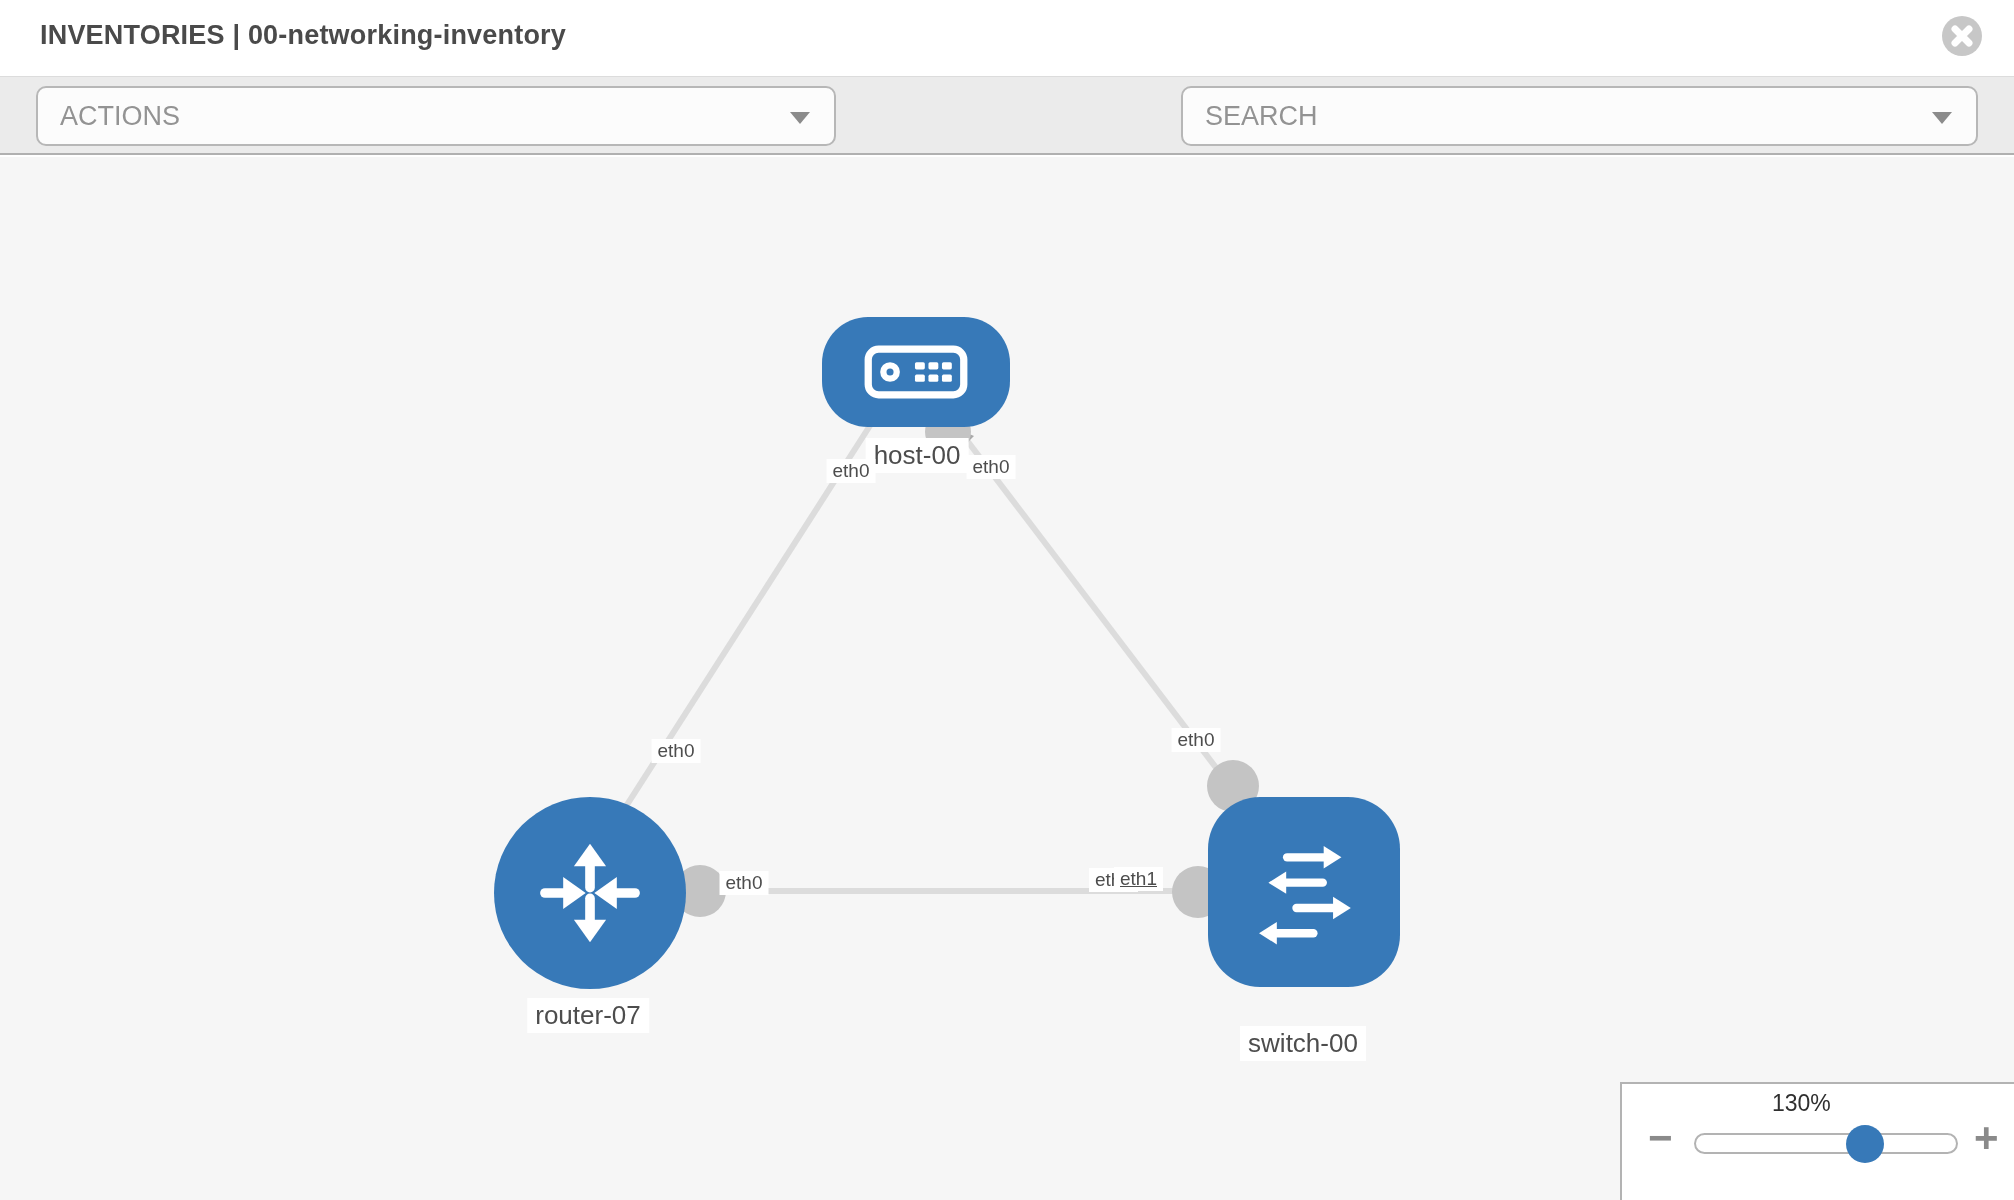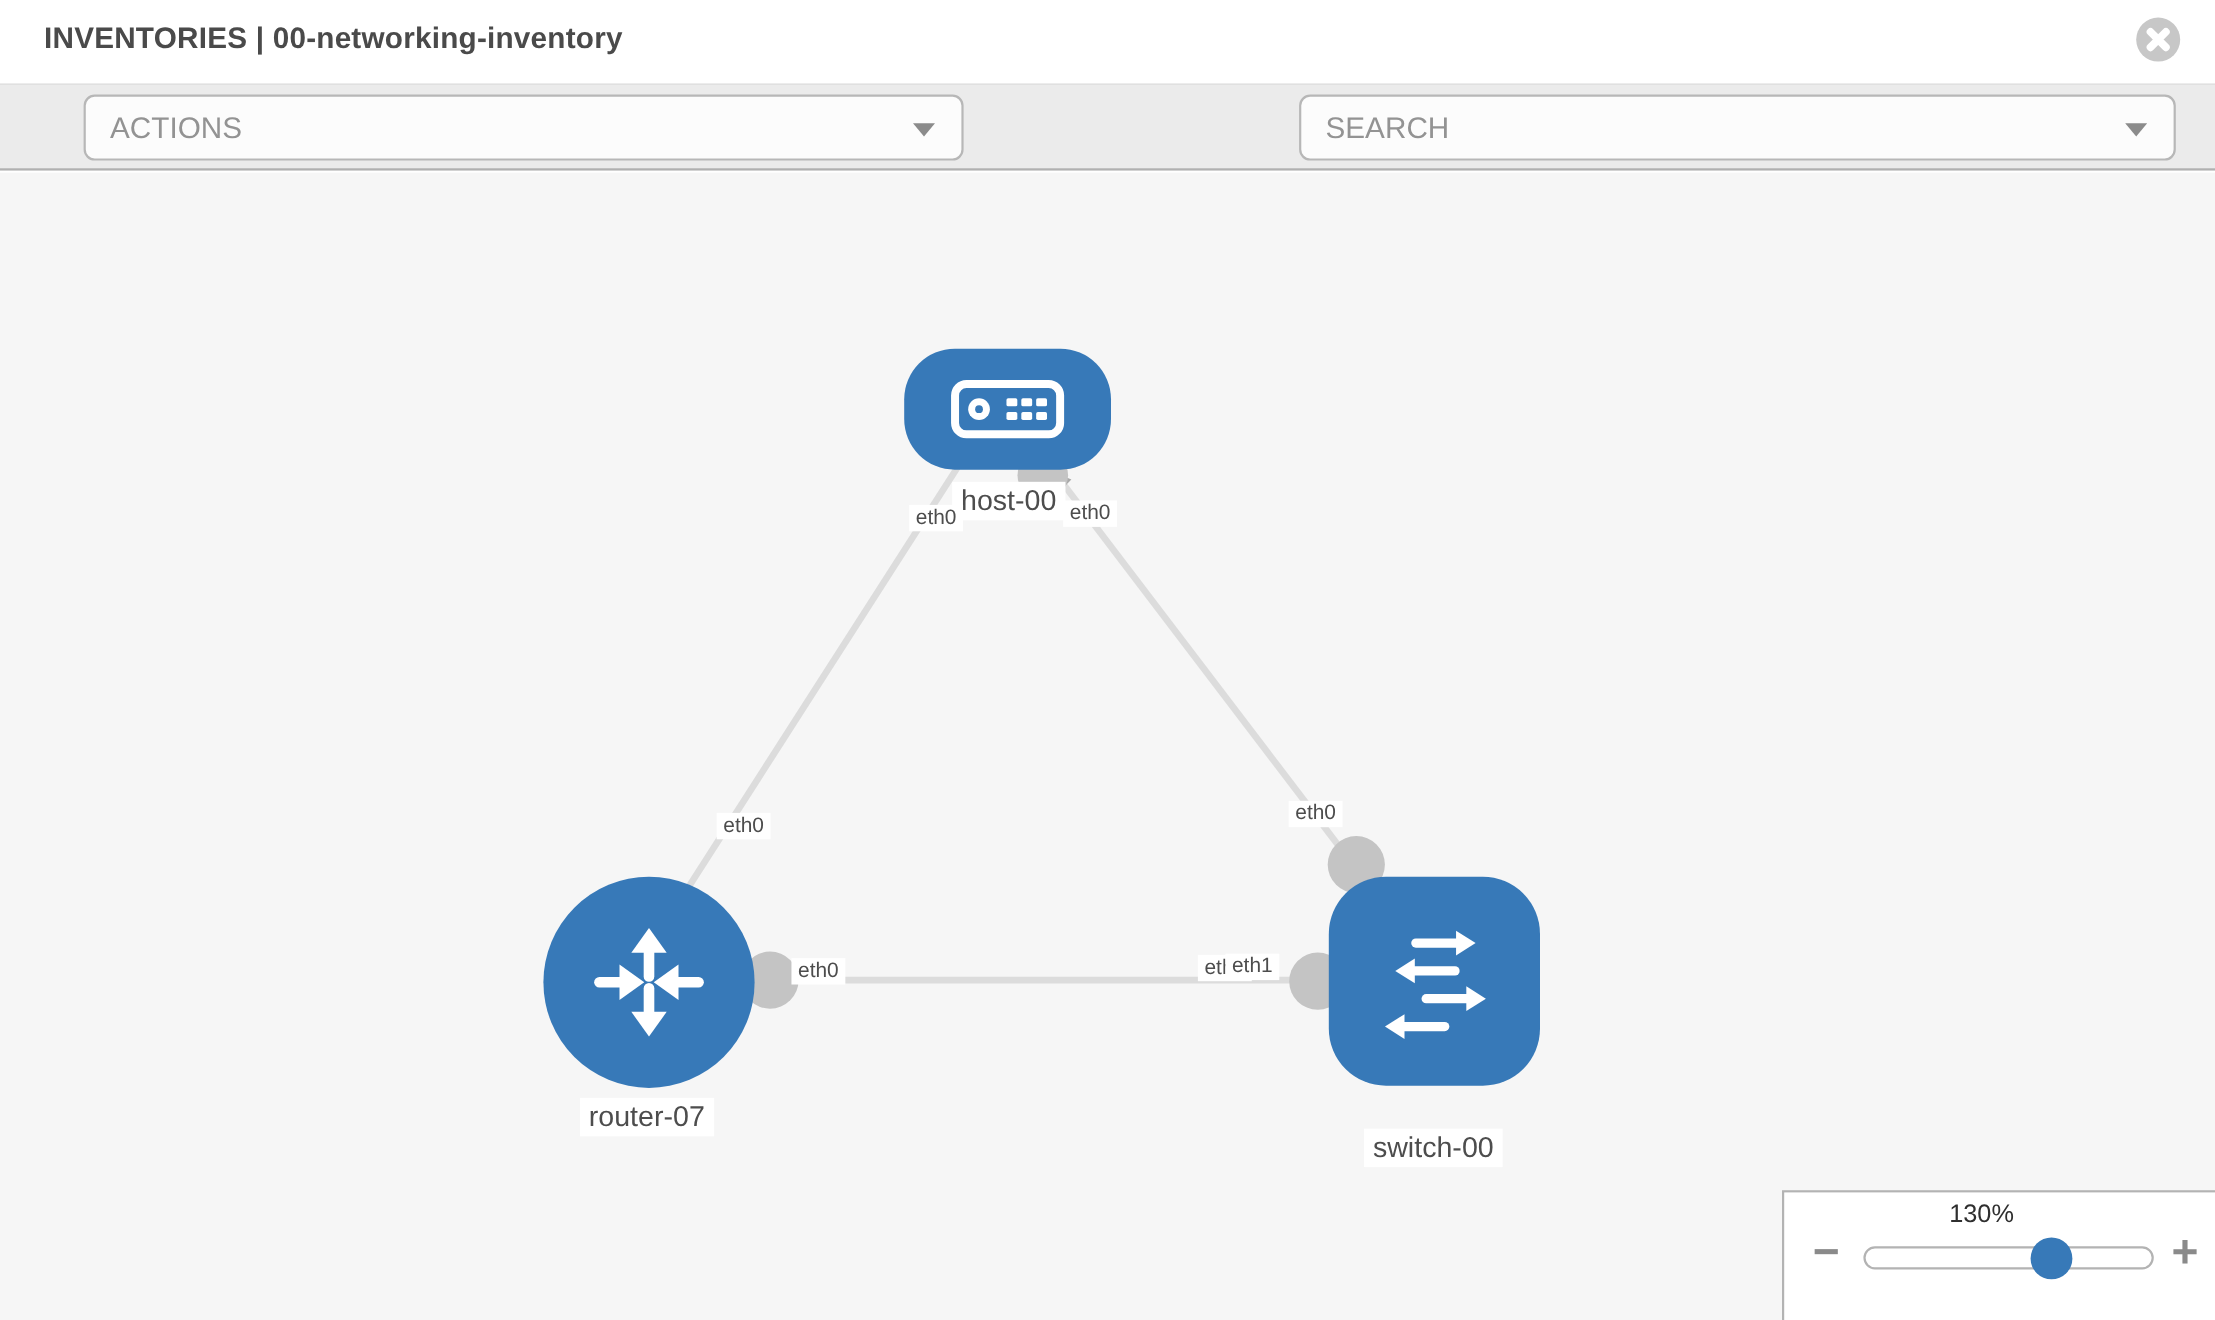--- a/index.html
+++ b/index.html
@@ -51,21 +51,21 @@
     position: absolute; left: 22px; top: 0;
     line-height: 56px; font-size: 27px; color: #939393;
   }
   .dropdown .caret {
     position: absolute; right: 24px; top: 24px;
     width: 0; height: 0;
     border-left: 10px solid transparent;
     border-right: 10px solid transparent;
     border-top: 12px solid #8b8b8b;
   }
-  .dd-actions { left: 36px; width: 800px; margin-left: 40px; }
+  .dd-actions { left: 36px; width: 800px; }
   .dd-search  { left: 1181px; width: 797px; }
   .tool-icon { position: absolute; top: 94px; width: 40px; height: 40px; cursor: pointer; }
   .tool-wrench { left: 1060px; }
   .tool-key    { left: 1124px; }
 
   
   .canvas {
     position: absolute; left: 0; top: 157px;
     width: 2014px; height: 1043px;
     background: #f6f6f6;
@@ -88,21 +88,21 @@
     white-space: nowrap;
   }
   .chip-node {
     font-size: 26px; padding: 2px 8px;
     transform: translateX(-50%);
   }
   .chip-if {
     font-size: 19px; padding: 1px 6px;
   }
   .chip-center { transform: translateX(-50%); }
-  .chip-front { z-index: 4; }
+  .chip-front { z-index: 4; text-decoration: underline; }
 
   .lbl-host   { left: 917px;  top: 438px; }
   .lbl-router { left: 588px;  top: 998px; }
   .lbl-switch { left: 1303px; top: 1026px; }
 
   .if-host-left    { left: 851px;  top: 459px; }
   .if-host-right   { left: 991px;  top: 455px; }
   .if-mid-hr       { left: 676px;  top: 739px; }
   .if-mid-hs       { left: 1196px; top: 728px; }
   .if-c-router     { left: 744px;  top: 871px; }

